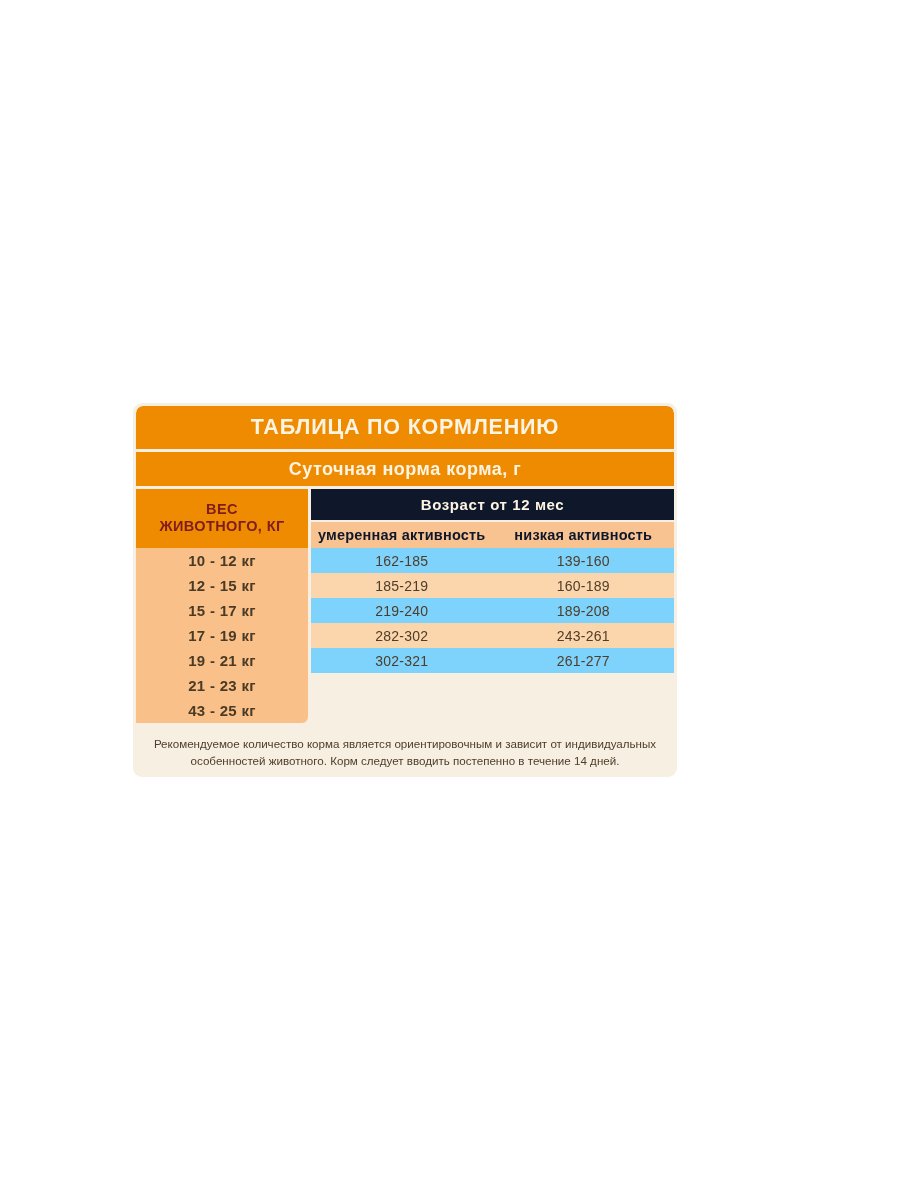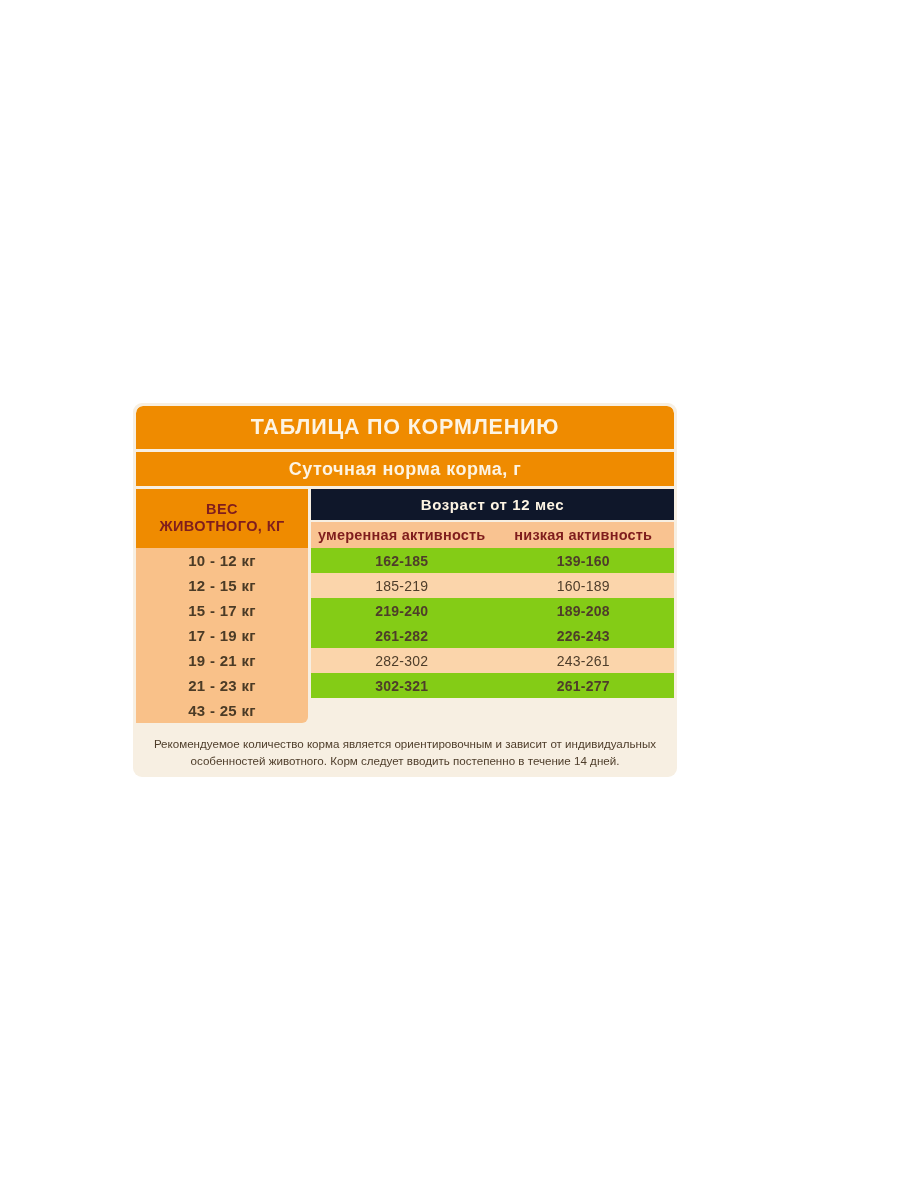--- a/index.html
+++ b/index.html
@@ -119,21 +119,21 @@
   }
   .hdr-activity {
     background: #f9c391;
     display: flex;
     align-items: center;
     padding: 6px 0 6px 0;
   }
   .hdr-activity .act {
     flex: 1 1 50%;
     text-align: center;
-    color: #7f1d1d;
+    color: #0f172a;
     font-weight: bold;
     font-size: 14.5px;
     letter-spacing: 0.2px;
     line-height: 1;
   }
 
   
   .body-wrap {
     flex: none;
     display: flex;
@@ -167,21 +167,21 @@
   .rows-col {
     flex: 1 1 auto;
     display: flex;
     flex-direction: column;
   }
   .drow {
     height: 25px;
     display: flex;
     align-items: center;
   }
-  .drow.odd  { background: #84cc16; font-weight: bold; }
+  .drow.odd  { background: #7dd3fc; }
   .drow.even { background: #fbd5ab; }
   .drow .dcell {
     flex: 1 1 50%;
     text-align: center;
     color: #4e3d2a;
     font-size: 14px;
     letter-spacing: 0.2px;
     line-height: 1;
   }
 
@@ -241,24 +241,20 @@
             <div class="dcell">139-160</div>
           </div>
           <div class="drow even">
             <div class="dcell">185-219</div>
             <div class="dcell">160-189</div>
           </div>
           <div class="drow odd">
             <div class="dcell">219-240</div>
             <div class="dcell">189-208</div>
           </div>
-          <div class="drow odd">
-            <div class="dcell">261-282</div>
-            <div class="dcell">226-243</div>
-          </div>
           <div class="drow even">
             <div class="dcell">282-302</div>
             <div class="dcell">243-261</div>
           </div>
           <div class="drow odd">
             <div class="dcell">302-321</div>
             <div class="dcell">261-277</div>
           </div>
         </div>
     </div>

